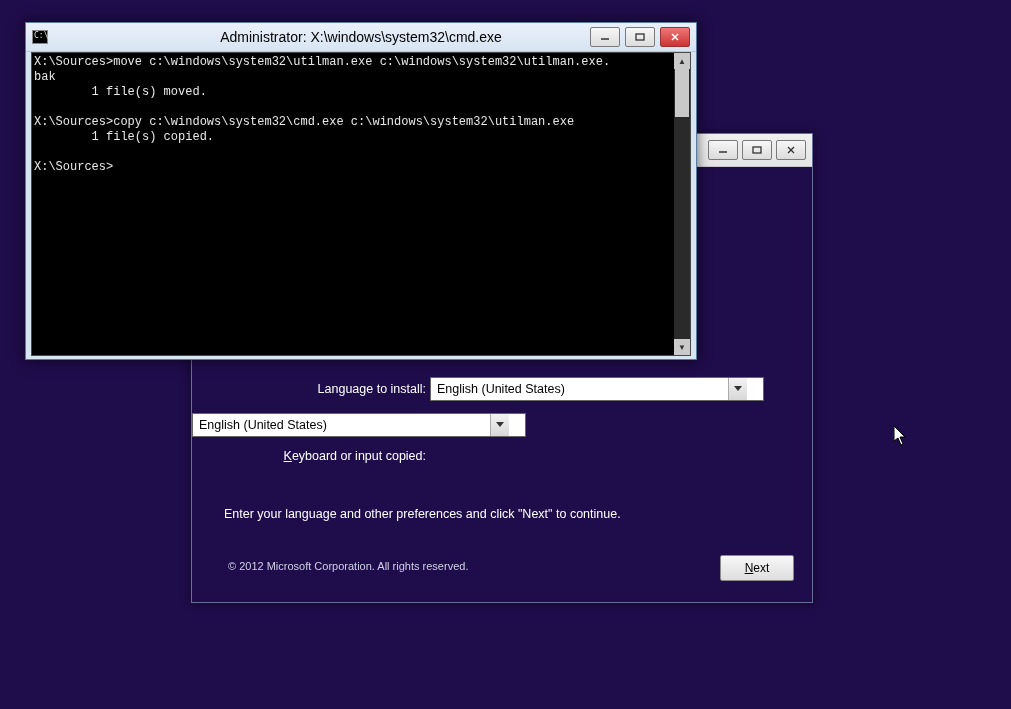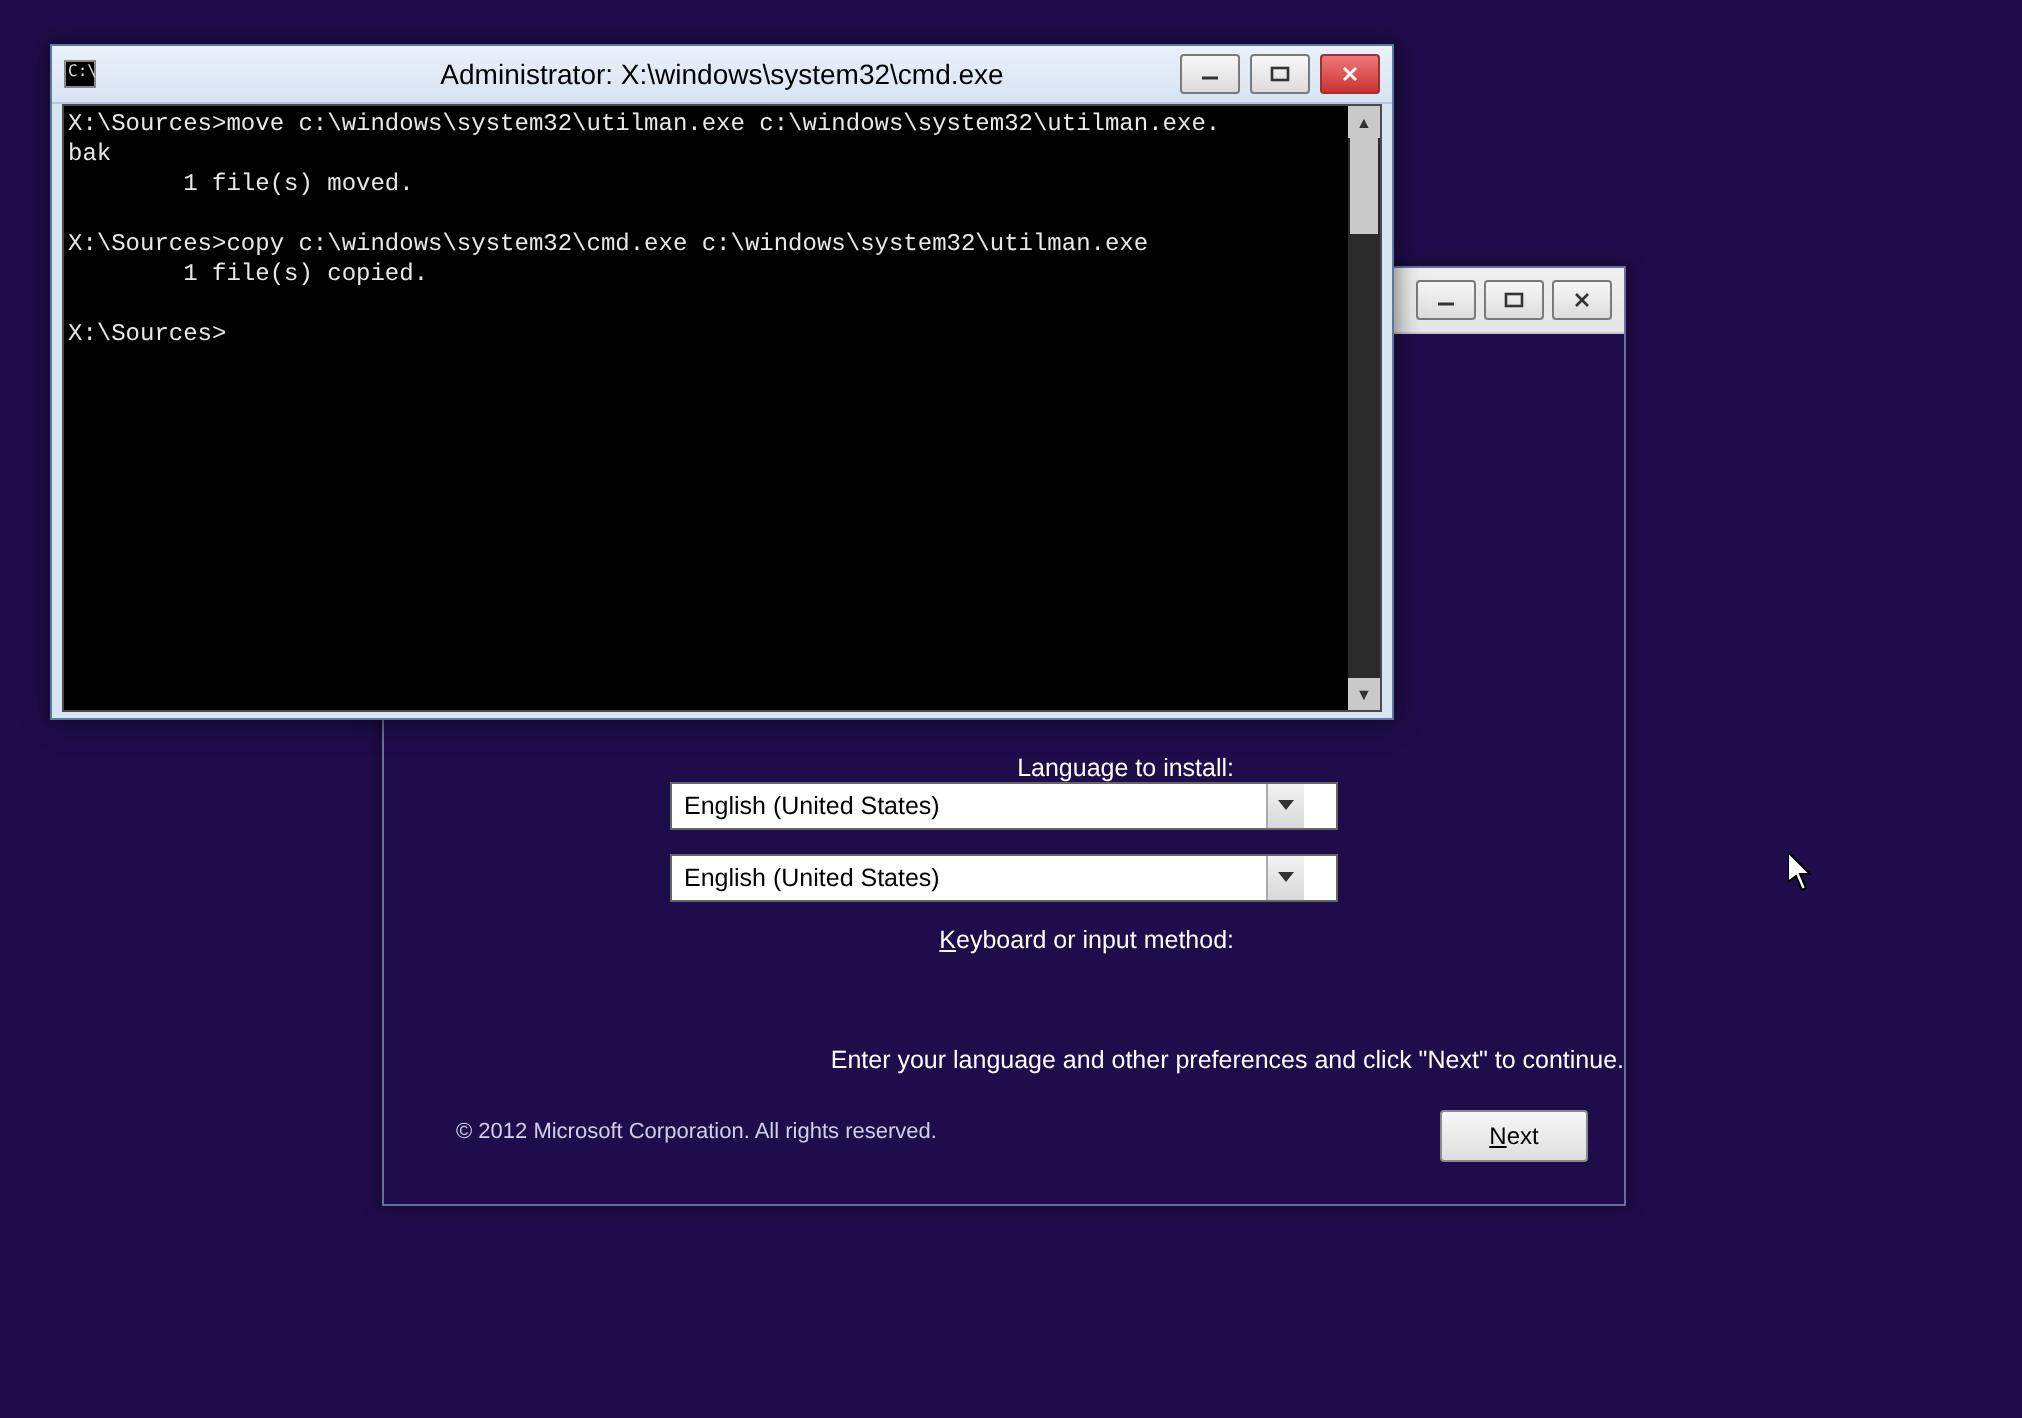--- a/index.html
+++ b/index.html
@@ -55,21 +55,20 @@
   .form-rows {
     position: absolute;
     left: 0;
     right: 0;
     top: 210px;
   }
   .form-row {
     display: flex;
     align-items: center;
     margin-bottom: 12px;
-    flex-direction: column;
   }
   .form-label {
     width: 234px;
     text-align: right;
     font-size: 12.5px;
     padding-right: 4px;
   }
   .form-label .ul { text-decoration: underline; }
   .combo {
     width: 310px;
@@ -86,22 +85,22 @@
   .combo .arrow {
     width: 18px;
     height: 100%;
     border-left: 1px solid #aaa;
     background: linear-gradient(#f3f3f3,#d8d8d8);
     display:flex;align-items:center;justify-content:center;
   }
   .help-text {
     position: absolute;
     left: 0; right: 0;
-    top: 356px;
-    text-align: right;
+    top: 340px;
+    text-align: left;
     font-size: 12.5px;
     margin-left: 32px;
   }
   .copyright {
     position: absolute;
     left: 36px;
     top: 393px;
     font-size: 11px;
     color: #d0d0e8;
   }
@@ -265,21 +264,21 @@
           <span class="arrow">
             <svg width="8" height="6">
                 <polygon points="0,0 8,0 4,5" fill="#333"></polygon>
               </svg>
           </span>
         </div>
       </div>
 
       <div class="form-row">
         <div class="form-label">
-          <span class="ul">K</span><span>eyboard or input method:</span>
+          <span class="ul">K</span><span>eyboard or input copied:</span>
         </div>
       </div>
     </div>
 
     <div class="help-text">Enter your language and other preferences and click "Next" to continue.</div>
     <div class="copyright">© 2012 Microsoft Corporation. All rights reserved.</div>
 
     <div class="next-btn">
       <span class="ul">N</span>
         <span>ext</span>

